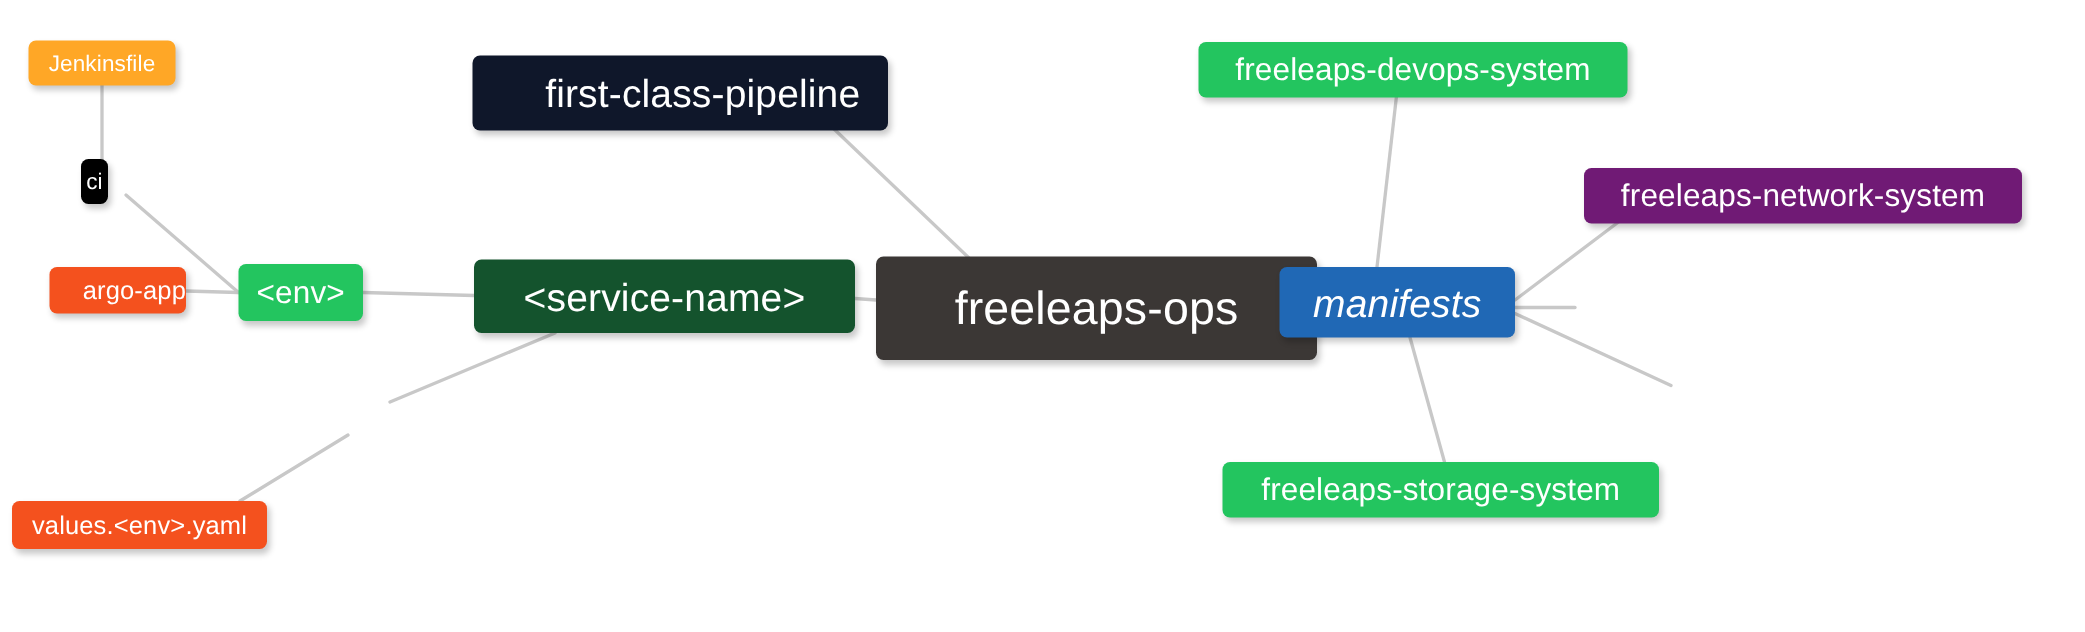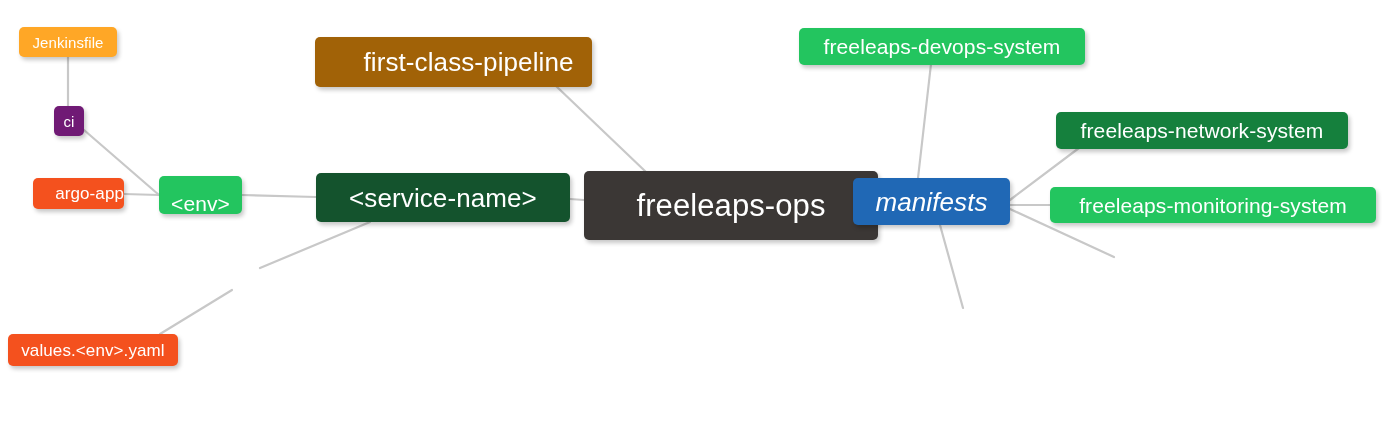--- a/index.html
+++ b/index.html
@@ -86,60 +86,60 @@
       <path d="M 1010 209 L 1114 257"></path>
 
       <path d="M 940 225 L 963 308"></path>
     </g>
   </svg>
 
   <div class="node n-root s-xl" style="left: 584px; top: 171px; width: 294px; height: 69px; background: rgb(59, 55, 53); text-align: center;">
     <span>freeleaps-ops</span>
   </div>
 
-  <div class="node n-blue s-lg" style="left: 315px; top: 37px; width: 277px; height: 50px; background: #a16207; padding-left: 30px;">
+  <div class="node n-blue s-lg" style="left: 315px; top: 37px; width: 277px; height: 50px; background: #0f172a; padding-left: 30px;">
     <span>first-class-pipeline</span>
   </div>
 
   <div class="node n-blue s-lg" style="left: 316px; top: 173px; width: 254px; height: 49px; background: #14532d;">
     <span>&lt;service-name&gt;</span>
   </div>
 
   <div class="node n-blue s-lg" style="left: 853px; top: 178px; width: 157px; height: 47px; background: rgb(32, 104, 181); font-style: italic;">
     <span>manifests</span>
   </div>
 
-  <div class="node n-green s-md" style="left: 159px; top: 176px; width: 83px; height: 38px; background: rgb(35, 197, 95); align-items: flex-end;">
+  <div class="node n-green s-md" style="left: 159px; top: 176px; width: 83px; height: 38px; background: rgb(35, 197, 95);">
     <span>&lt;env&gt;</span>
   </div>
 
 
   <div class="node n-orange s-xs" style="left: 19px; top: 27px; width: 98px; height: 30px; background: rgb(255, 167, 38);">
     <span>Jenkinsfile</span>
   </div>
 
-  <div class="node n-red s-xs" style="left: 54px; top: 106px; width: 30px; height: 30px; background: #701a75;">
+  <div class="node n-red s-xs" style="left: 54px; top: 106px; width: 18px; height: 30px; background: #000000;">
     <span>ci</span>
   </div>
 
   <div class="node n-red s-sm" style="left: 33px; top: 178px; width: 91px; height: 31px; background: rgb(244, 81, 30); justify-content: flex-end;">
     <span>argo-app</span>
   </div>
 
   <div class="node n-red s-sm" style="left: 8px; top: 334px; width: 170px; height: 32px; background: rgb(244, 81, 30);">
     <span>values.&lt;env&gt;.yaml</span>
   </div>
 
   <div class="node n-green s-md" style="left: 799px; top: 28px; width: 286px; height: 37px; background: rgb(35, 197, 95);">
     <span>freeleaps-devops-system</span>
   </div>
 
-  <div class="node n-green s-md" style="left: 1056px; top: 112px; width: 292px; height: 37px; background: #15803d;">
+  <div class="node n-green s-md" style="left: 1056px; top: 112px; width: 292px; height: 37px; background: #701a75;">
     <span>freeleaps-network-system</span>
-  </div>
-
-  <div class="node n-green s-md" style="left: 1050px; top: 187px; width: 326px; height: 36px; background: rgb(35, 197, 95);">
-    <span>freeleaps-monitoring-system</span>
   </div>
 
 
 
+  <div class="node n-green s-md" style="left: 815px; top: 308px; width: 291px; height: 37px; background: rgb(35, 197, 95);">
+    <span>freeleaps-storage-system</span>
+  </div>
+
 </div>
 
 </body></html>

